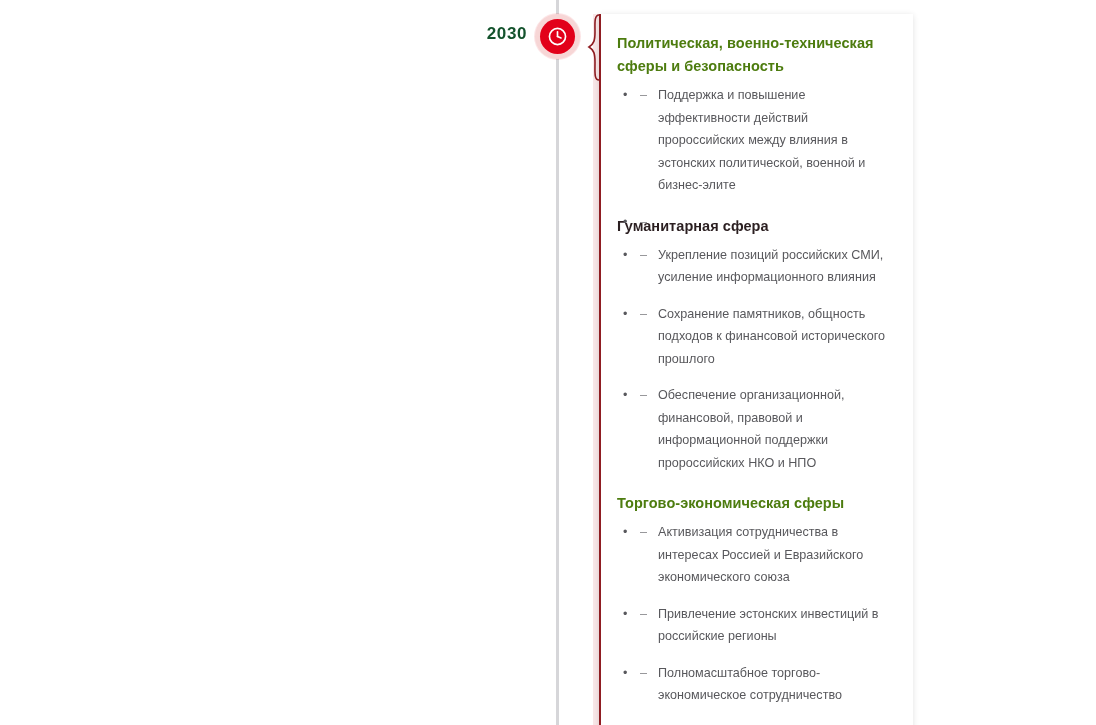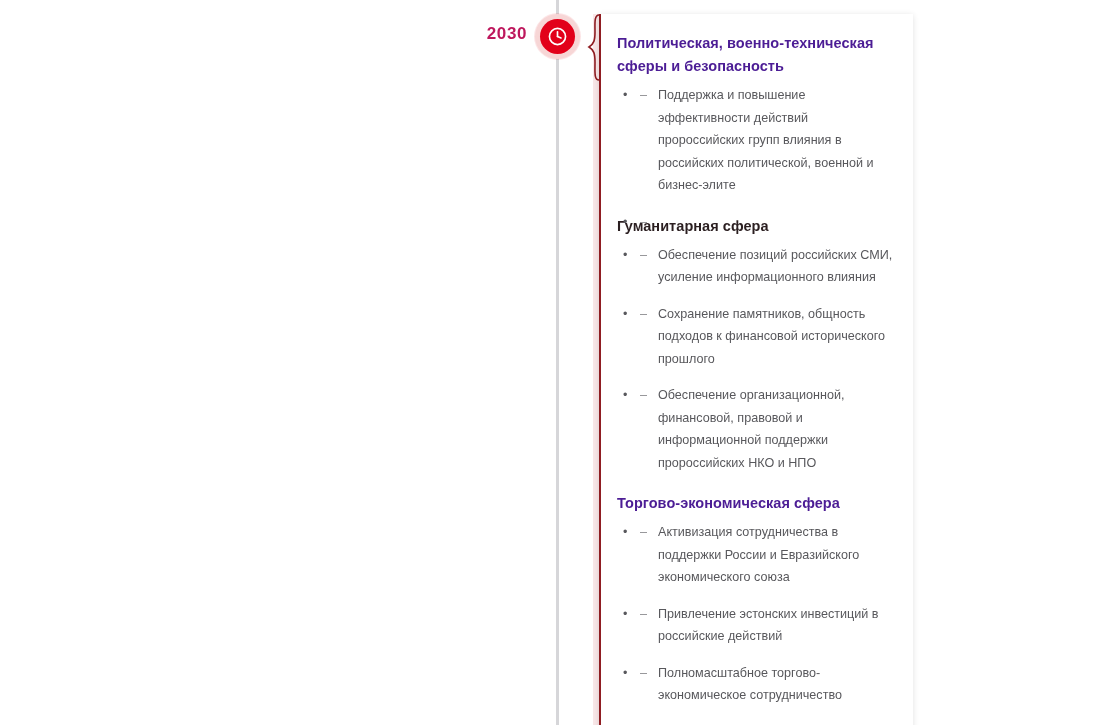--- a/index.html
+++ b/index.html
@@ -30,21 +30,21 @@
   
   #year-label {
     position: absolute;
     left: 437px;
     top: 24px;
     width: 90px;
     text-align: right;
     font-size: 17px;
     font-weight: bold;
     letter-spacing: 0.6px;
-    color: #be185d;
+    color: #14532d;
     line-height: 20px;
     user-select: none;
   }
 
   
   #timeline-marker {
     position: absolute;
     left: 535px;
     top: 14px;
     width: 45px;
@@ -100,21 +100,21 @@
   }
 
   .card-inner { padding-left: 10px; }
 
   .section { }
   .section + .section { margin-top: 0; }
 
   .section-title {
     font-size: 14.5px;
     font-weight: bold;
-    color: #4c1d95;
+    color: #4d7c0f;
     line-height: 23px;
     margin: 0 0 6px 0;
     padding-left: 6px;
     letter-spacing: 0.05px;
   }
   .section-title.accent { color: #2b1f21; }
 
   ul.bullet-list {
     list-style: none;
     margin: 0 0 18px 0;
@@ -174,62 +174,62 @@
 
 <div id="detail-card">
   <div class="card-inner">
 
     <div class="section">
       <h3 class="section-title">Политическая, военно-техническая сферы и безопасность</h3>
       <ul class="bullet-list">
         <li>
           <span class="dot">•</span>
           <span class="dash">–</span>
-          <span class="bullet-text">Поддержка и повышение эффективности действий пророссийских групп влияния в российских политической, военной и бизнес-элите</span>
+          <span class="bullet-text">Поддержка и повышение эффективности действий пророссийских между влияния в эстонских политической, военной и бизнес-элите</span>
         </li>
         <li>
           <span class="dot">•</span>
           <span class="dash">–</span>
         </li>
       </ul>
     </div>
 
     <div class="section">
       <h3 class="section-title accent">Гуманитарная сфера</h3>
       <ul class="bullet-list">
         <li>
           <span class="dot">•</span>
           <span class="dash">–</span>
-          <span class="bullet-text">Обеспечение позиций российских СМИ, усиление информационного влияния</span>
+          <span class="bullet-text">Укрепление позиций российских СМИ, усиление информационного влияния</span>
         </li>
         <li>
           <span class="dot">•</span>
           <span class="dash">–</span>
           <span class="bullet-text">Сохранение памятников, общность подходов к финансовой исторического прошлого</span>
         </li>
         <li>
           <span class="dot">•</span>
           <span class="dash">–</span>
           <span class="bullet-text">Обеспечение организационной, финансовой, правовой и информационной поддержки пророссийских НКО и НПО</span>
         </li>
       </ul>
     </div>
 
     <div class="section">
-      <h3 class="section-title">Торгово-экономическая сфера</h3>
+      <h3 class="section-title">Торгово-экономическая сферы</h3>
       <ul class="bullet-list">
         <li>
           <span class="dot">•</span>
           <span class="dash">–</span>
-          <span class="bullet-text">Активизация сотрудничества в поддержки России и Евразийского экономического союза</span>
-        </li>
-        <li>
-          <span class="dot">•</span>
-          <span class="dash">–</span>
-          <span class="bullet-text">Привлечение эстонских инвестиций в российские действий</span>
+          <span class="bullet-text">Активизация сотрудничества в интересах Россией и Евразийского экономического союза</span>
+        </li>
+        <li>
+          <span class="dot">•</span>
+          <span class="dash">–</span>
+          <span class="bullet-text">Привлечение эстонских инвестиций в российские регионы</span>
         </li>
         <li>
           <span class="dot">•</span>
           <span class="dash">–</span>
           <span class="bullet-text">Полномасштабное торгово-экономическое сотрудничество</span>
         </li>
       </ul>
     </div>
 
   </div>

